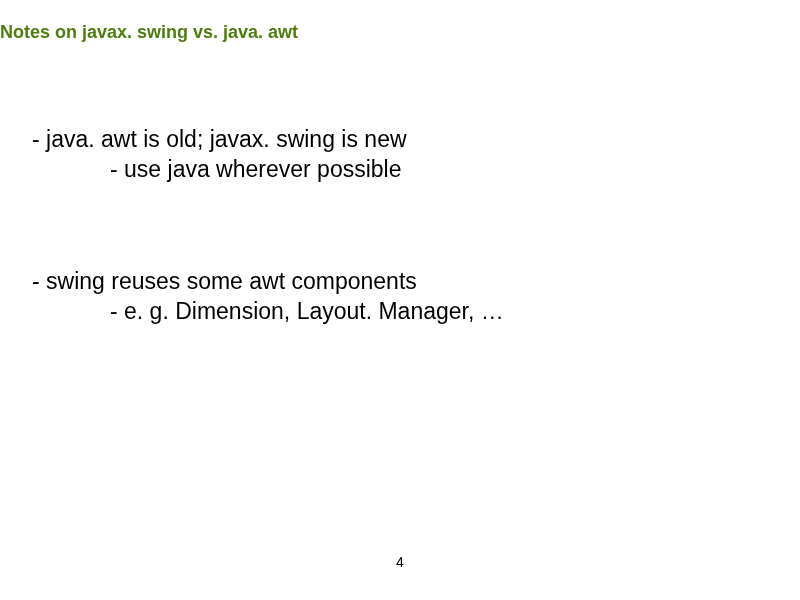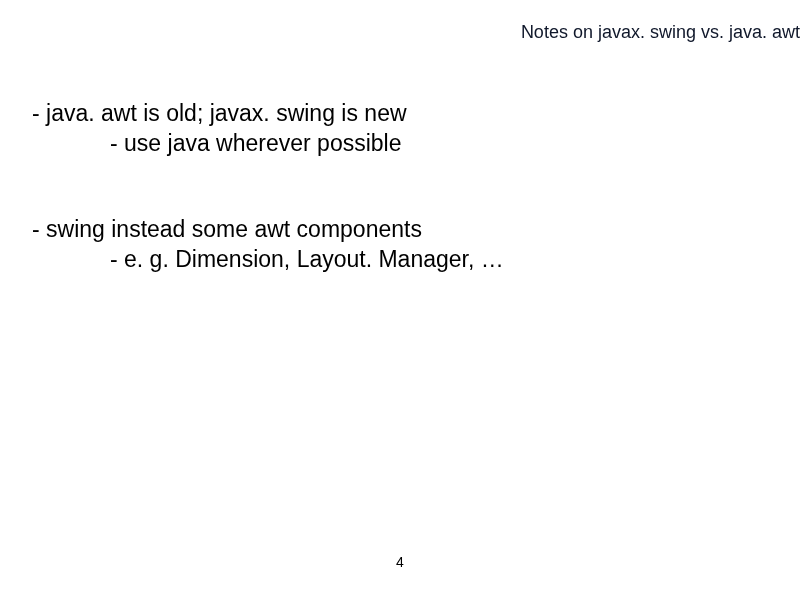--- a/index.html
+++ b/index.html
@@ -5,34 +5,34 @@
     body {
       width: 800px;
       height: 600px;
       margin: 0;
       padding: 0;
       font-family: Arial, Helvetica, sans-serif;
       background: #ffffff;
       position: relative;
     }
     .title {
-      text-align: right;
-      color: #0f172a;
-      font-weight: normal;
+      text-align: left;
+      color: #4d7c0f;
+      font-weight: bold;
       font-size: 18px;
       padding-top: 22px;
     }
     .content {
       padding: 0 32px;
       font-size: 23px;
       color: #000;
       line-height: 1.3;
     }
     .bullet-main {
-      margin-top: 56px;
+      margin-top: 82px;
     }
     .bullet-sub {
       padding-left: 78px;
     }
     .page-number {
       position: absolute;
       bottom: 30px;
       width: 100%;
       text-align: center;
       font-size: 14px;
@@ -41,18 +41,18 @@
   </style>
 </head>
 <body>
 
 <div class="title">Notes on javax. swing vs. java. awt</div>
 
 <div class="content">
   <div class="bullet-main">- java. awt is old; javax. swing is new</div>
   <div class="bullet-sub">- use java wherever possible</div>
 
-  <div class="bullet-main">- swing instead some awt components</div>
+  <div class="bullet-main">- swing reuses some awt components</div>
   <div class="bullet-sub">- e. g. Dimension, Layout. Manager, …</div>
 
 </div>
 
 <div class="page-number">4</div>
 
 </body></html>

